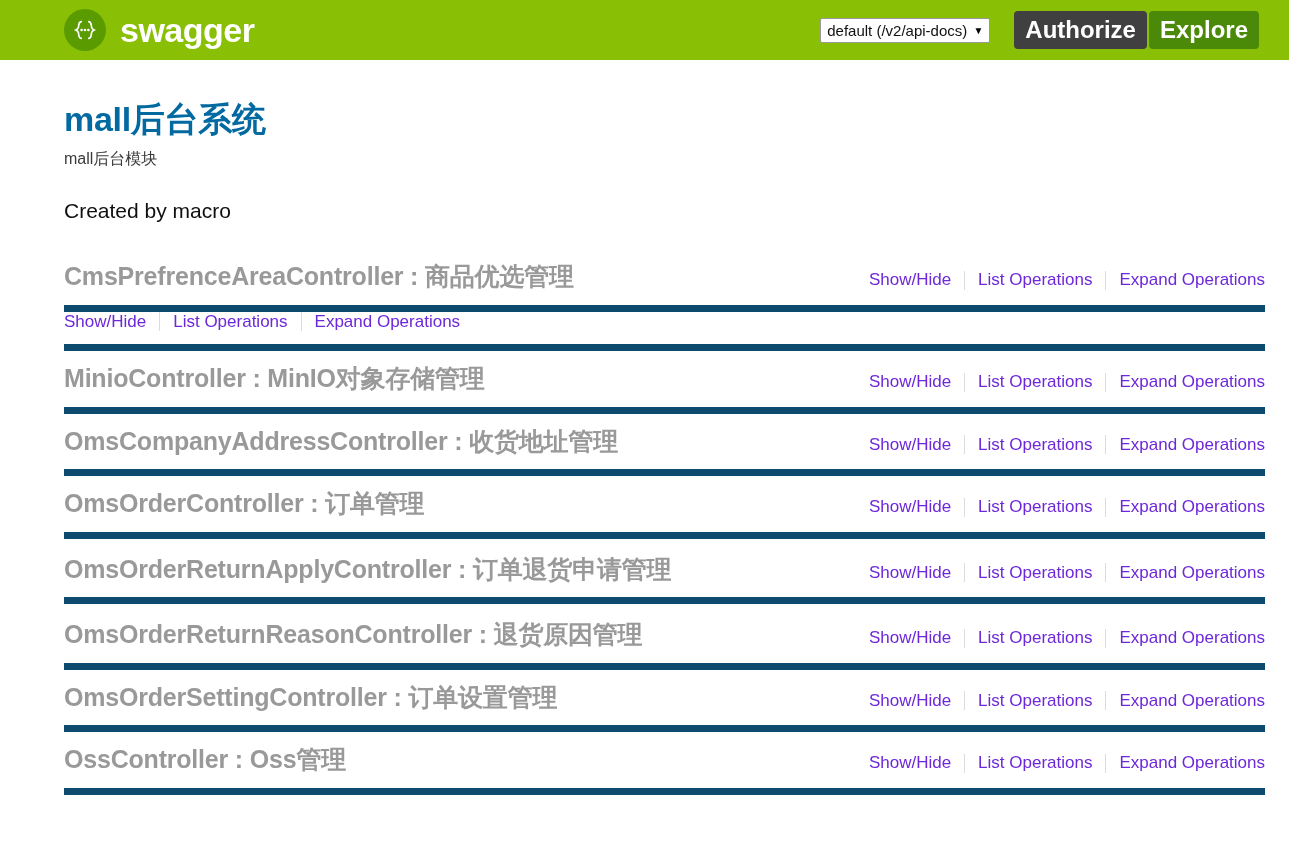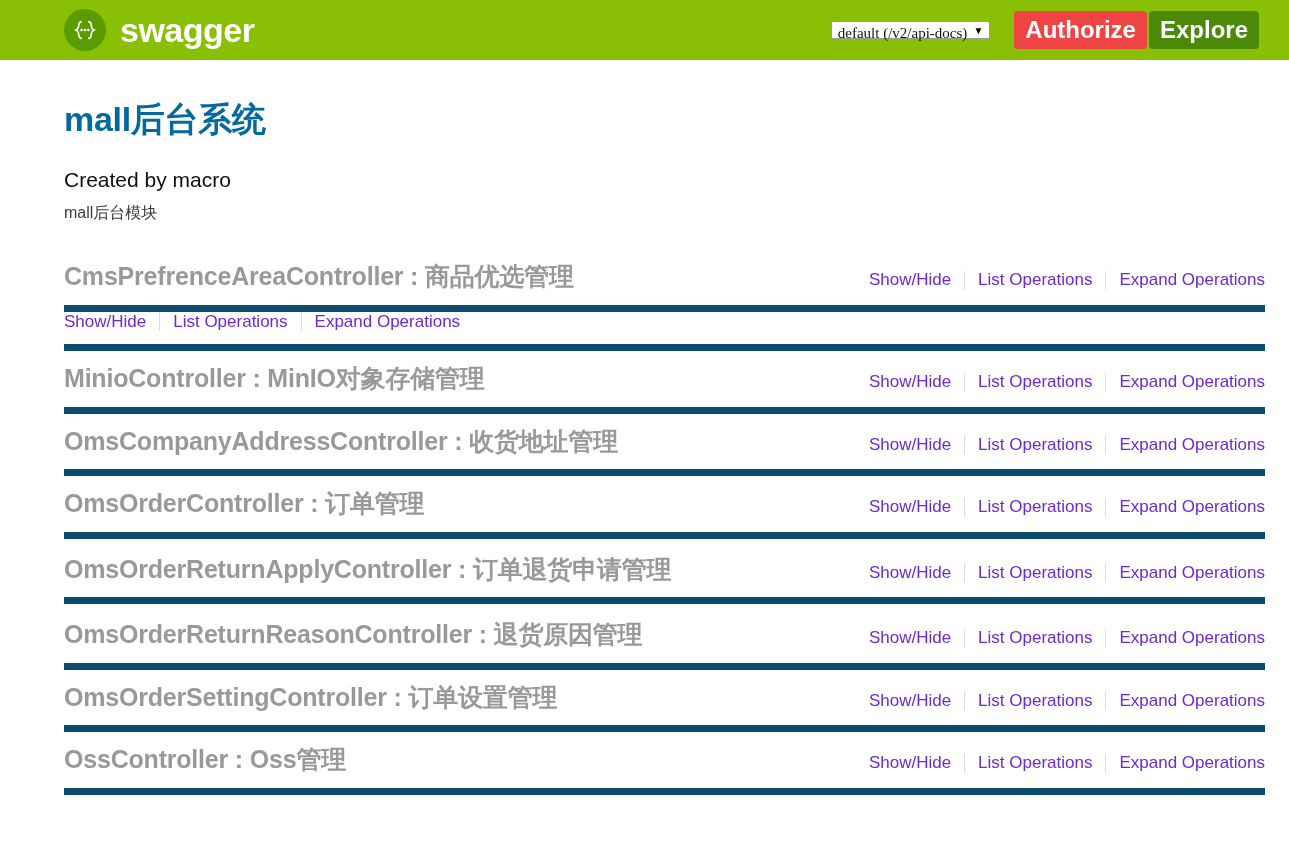--- a/index.html
+++ b/index.html
@@ -52,48 +52,48 @@
 
   .topbar-right {
     position: absolute;
     right: 30px;
     top: 0;
     height: 60px;
     display: flex;
     align-items: center;
   }
   .api-select {
-    font-family: Liberation Serif, serif;
+    font-family: Liberation Sans, sans-serif;
     font-size: 15px;
     color: #111;
     background: #ffffff;
     border: 1px solid #999;
     border-radius: 2px;
-    height: 18px;
+    height: 25px;
     padding: 1px 22px 2px 6px;
     line-height: 21px;
     position: relative;
     box-sizing: border-box;
     cursor: pointer;
     white-space: nowrap;
   }
   .api-select .caret {
     position: absolute;
     right: 6px;
     top: 50%;
     transform: translateY(-50%);
     font-size: 10px;
     color: #000;
   }
   .topbar-btn {
     font-family: "Liberation Sans", "DejaVu Sans", sans-serif;
     font-size: 24px;
     font-weight: bold;
     color: #ffffff;
-    background: #ef4444;
+    background: #404040;
     border: none;
     border-radius: 4px;
     height: 38px;
     padding: 0 11px;
     line-height: 38px;
     cursor: pointer;
     white-space: nowrap;
   }
   #authorize-button { margin-left: 24px; }
   #explore-button   { margin-left: 2px; background: #4a8a08; }
@@ -202,22 +202,22 @@
     </div>
     <button class="topbar-btn" id="authorize-button">Authorize</button>
     <button class="topbar-btn" id="explore-button">Explore</button>
   </div>
 </div>
 
 <div id="content">
 
   <div id="info-block">
     <h1 id="api-title">mall后台系统</h1>
+    <p id="api-description">mall后台模块</p>
     <p id="api-created-by">Created by macro</p>
-    <p id="api-description">mall后台模块</p>
   </div>
 
   <div id="resources">
       <div class="resource">
         <h2 class="resource-heading"><span>CmsPrefrenceAreaController</span><span class="sep"> : </span><span>商品优选管理</span></h2>
         <ul class="resource-options">
           <li>
             <a class="opt-link">Show/Hide</a>
           </li>
           <li>

